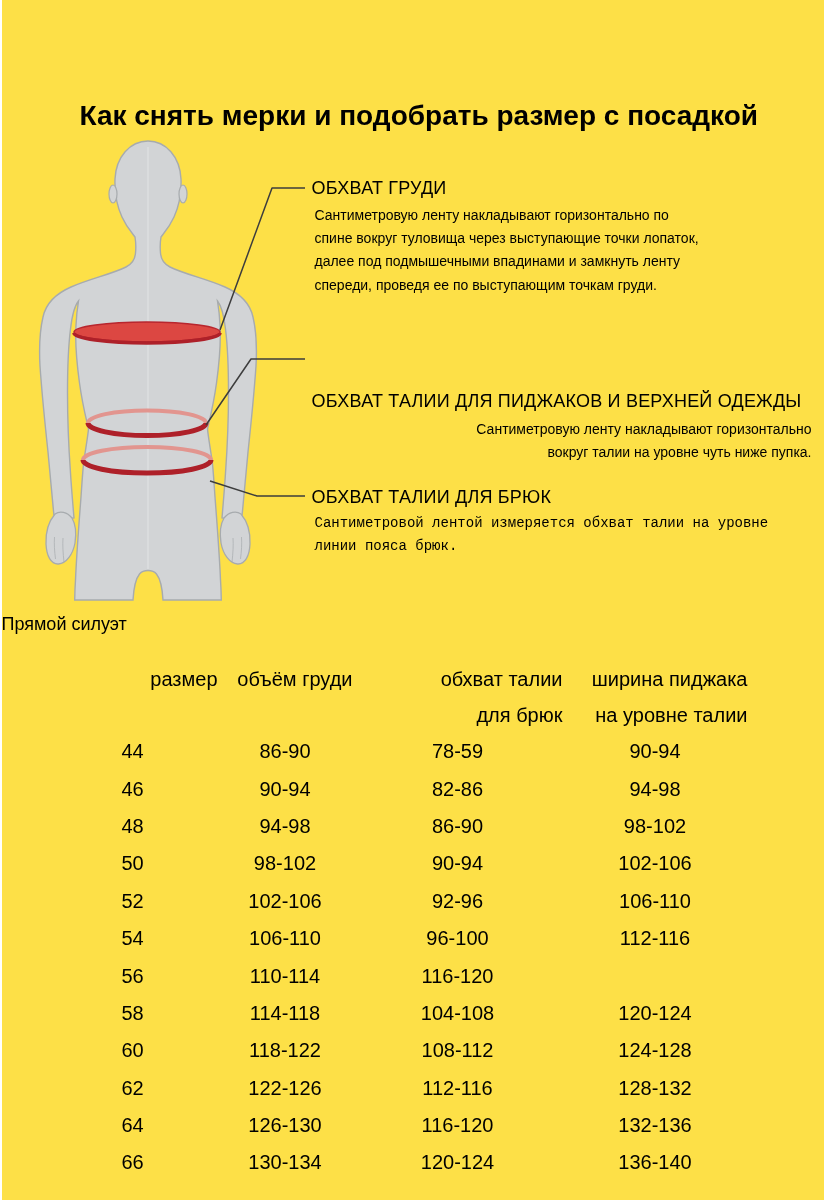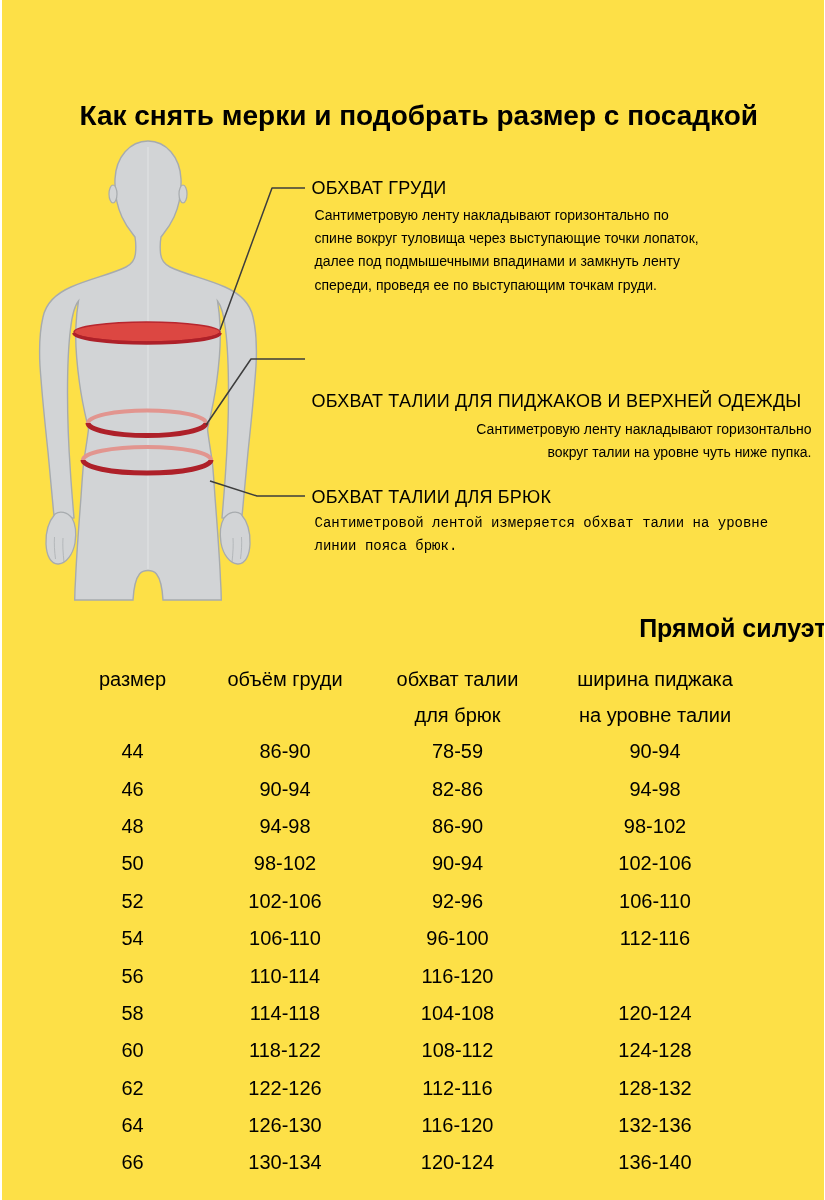--- a/index.html
+++ b/index.html
@@ -14,26 +14,26 @@
     font-size:28px;font-weight:bold;line-height:34px;white-space:nowrap;
   }
   .figure-svg{position:absolute;left:18px;top:133px;width:290px;height:470px;}
   .section{position:absolute;left:310px;width:500px;}
   .section-heading{font-size:18px;font-weight:400;line-height:24px;letter-spacing:.2px;white-space:nowrap;}
   .section-body{font-size:14px;line-height:23.2px;white-space:pre-line;padding-left:3px;}
   .sec-1{top:176px;} .sec-1 .section-body{margin-top:4px;}
   .sec-2{top:345px;margin-top:44px;} .sec-2 .section-body{margin-top:5px;text-align:right;}
   .sec-3{top:485px;} .sec-3 .section-body{margin-top:3px;font-family:Liberation Mono, monospace;}
   .table-title{
-    position:absolute;left:0;top:614px;width:825px;text-align:right;
-    font-size:25px;font-weight:bold;
+    position:absolute;left:0;top:614px;width:825px;text-align:left;
+    font-size:18px;font-weight:normal;
   }
   .size-table{position:absolute;left:46px;top:661px;width:700px;font-size:20px;}
   .thead,.trow{display:grid;grid-template-columns:170px 135px 210px 185px;}
-  .hcell{line-height:36px;text-align:center;white-space:pre-line;}
+  .hcell{line-height:36px;text-align:right;white-space:pre-line;}
   .trow{height:37.4px;}
   .tcell{display:flex;align-items:center;justify-content:center;}
 </style>
 </head>
 <body>
 
 <div class="page">
 
   <h1 class="page-title">Как снять мерки и подобрать размер с посадкой</h1>
 

